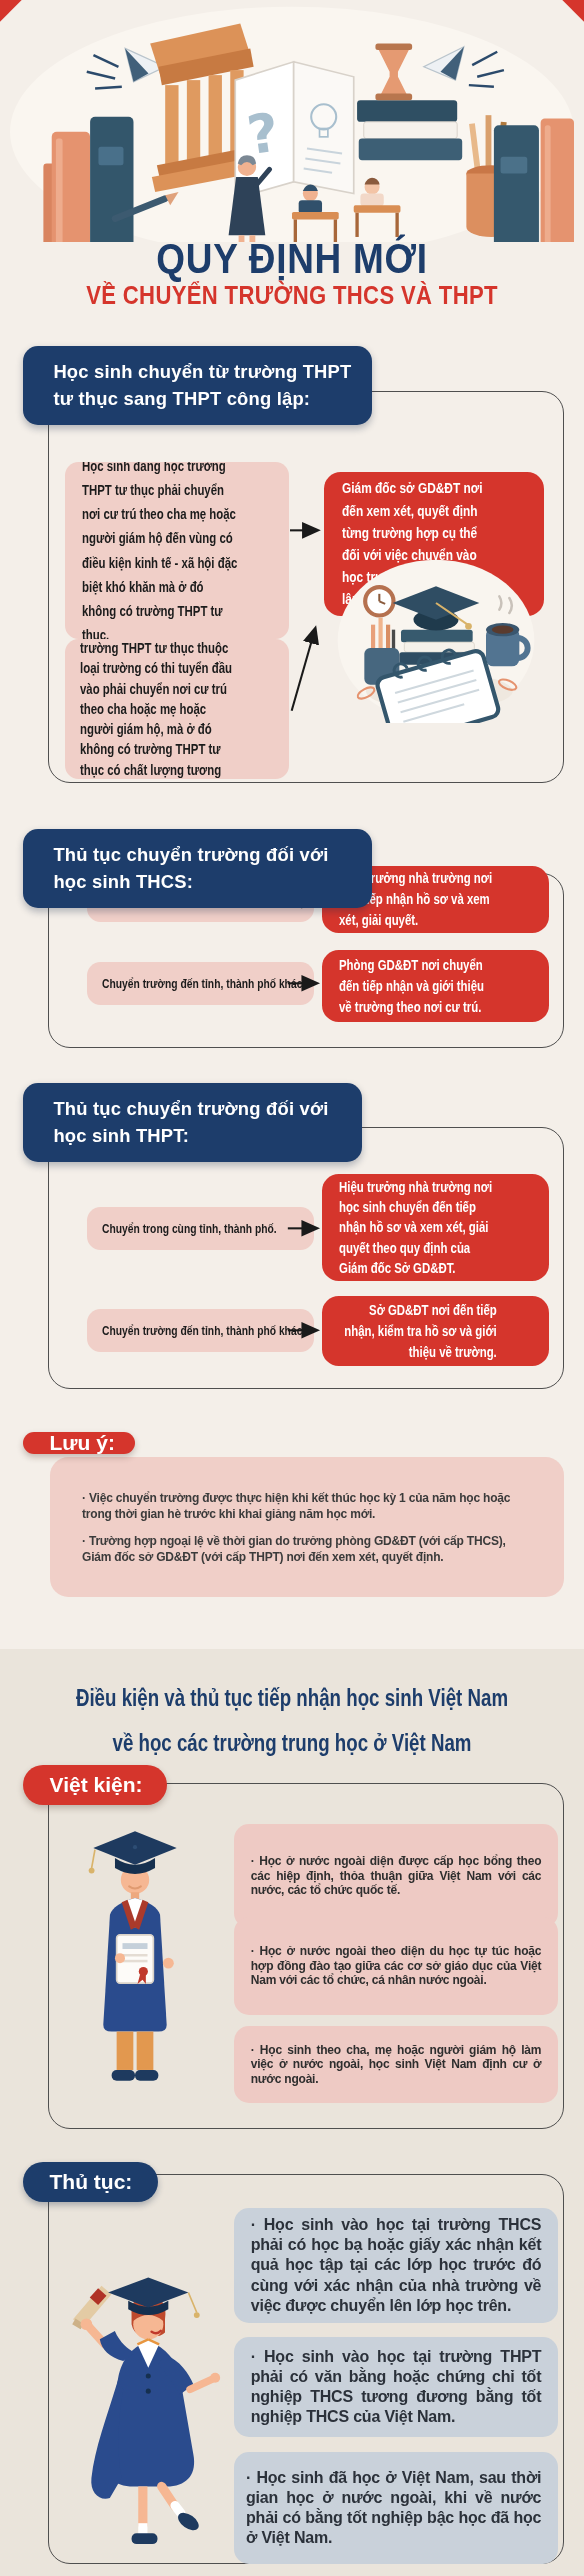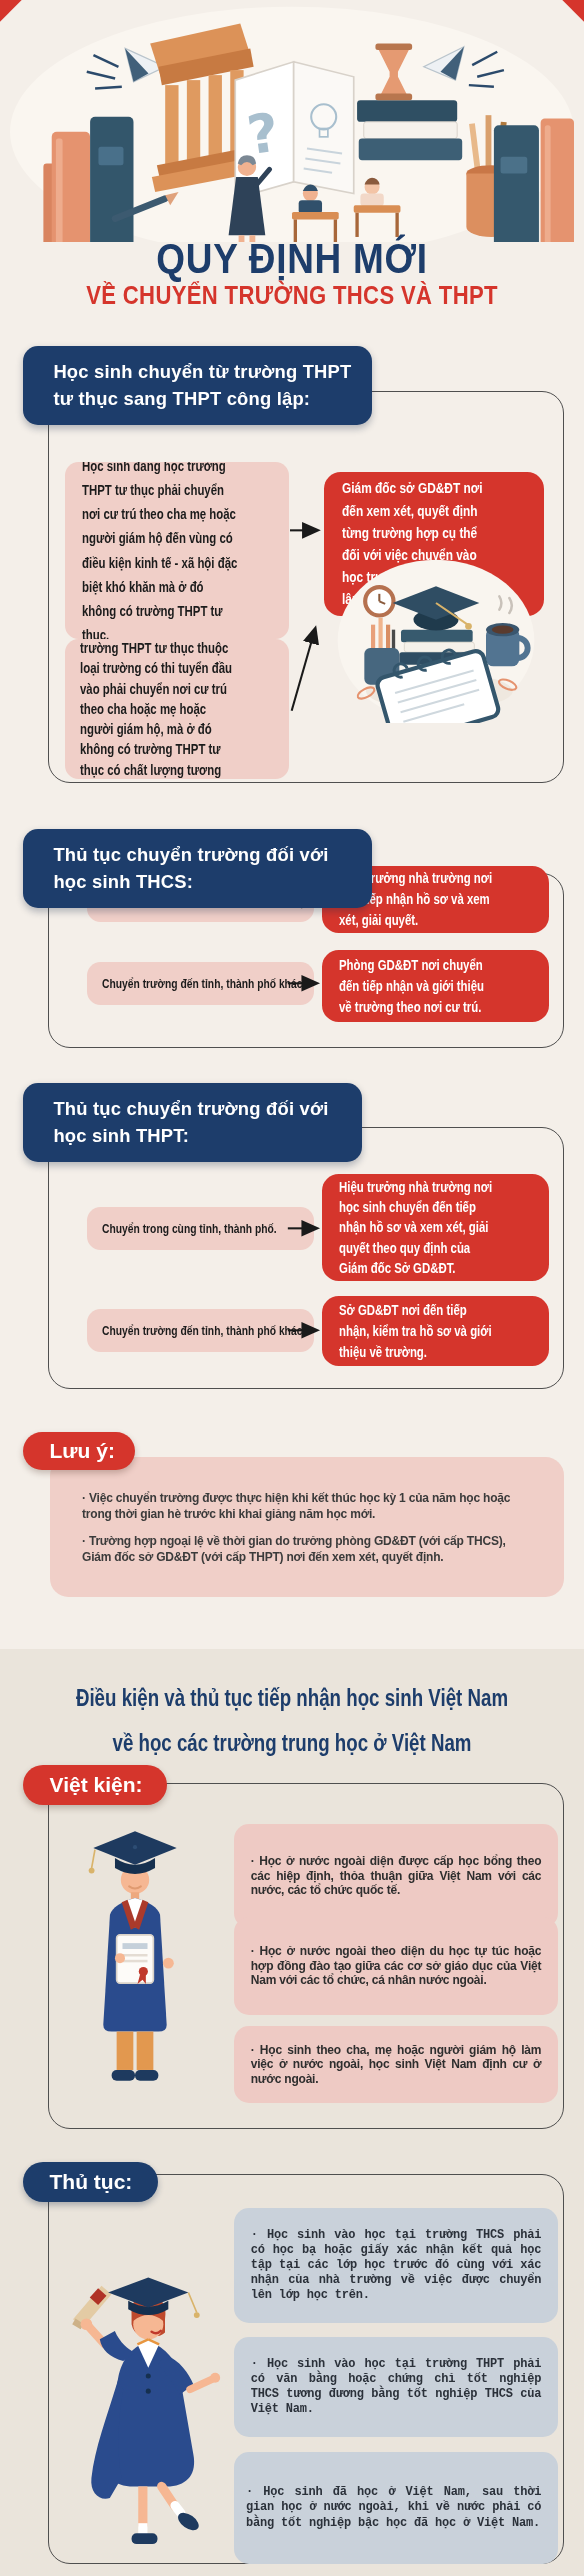--- a/index.html
+++ b/index.html
@@ -40,21 +40,21 @@
   .pB .sq-in { font-size:14px; line-height:1.45; }
 
   .case-lbl { height:43px; left:63px; width:227px; padding:0 0 0 15px;margin-left:24px; }
   .act-box  { left:322px; width:227px; padding:8.3px 16.7px; }
   .act-box .sq-in { font-size:14px; line-height:1.5; }
 
   .p21 { top:879px; } .r21 { top:866px; height:67px; }
   .p22 { top:962px; } .r22 { top:950px; height:72px; }
   .p31 { top:1207px; } .r31 { top:1174px; height:107px; }
   .r31 .sq-in { line-height:1.45; }
-  .p32 { top:1309px; } .r32 { top:1296px; height:70px; }
+  .p32 { top:1309px; } .r32 { top:1296px; height:70px;text-align:right; }
 
   
   .main-title { position:absolute; left:0; top:235px; width:584px; text-align:center; z-index:2;
                 color:#1d3d6b; font-size:42px; font-weight:800; white-space:nowrap;
                 transform:scaleX(.88); letter-spacing:0.8px; }
   .main-subtitle { position:absolute; left:0; top:280px; width:584px; text-align:center; z-index:2;
                    color:#d5352c; font-size:26px; font-weight:800; white-space:nowrap;
                    transform:scaleX(.85); letter-spacing:0.4px; }
   .p2-title { position:absolute; width:584px; text-align:center; color:#1d3d6b; z-index:2;
               font-size:23.4px; font-weight:800; white-space:nowrap; transform:scaleX(.8); }
@@ -66,21 +66,21 @@
                  letter-spacing:-0.2px; margin-bottom:11px; }
   .notes-box p:last-child { margin-bottom:12px; }
 
   
   .itembox { position:absolute; left:234px; width:324px; border-radius:15px; z-index:2;
              display:flex; align-items:center; padding:8.3px 16.7px; }
   .itembox.pink  { background:#eecac4; }
   .itembox.slate { background:#c9d1da; }
   .itembox .it-in { font-weight:600; color:#2e2e2e; text-align:justify; letter-spacing:-0.2px; }
   .itembox.pink  .it-in { font-size:12px; line-height:1.2; }
-  .itembox.slate .it-in { font-size:12px; line-height:1.26; color:#2b313a;font-family:Liberation Mono, monospace; }
+  .itembox.slate .it-in { font-size:16px; line-height:1.26; color:#2b313a; }
 
   .e1 { top:1824px; height:104px; }
   .e2 { top:1917px; height:98px; }
   .e3 { top:2026px; height:77px;  }
   .t1 { top:2208px; height:115px; }
   .t2 { top:2337px; height:100px; }
   .t3 { top:2452px; height:112px;padding-left:12px; }
 
   svg { display:block; }
   .arrow-svg { position:absolute; z-index:2; }
@@ -337,21 +337,21 @@
   </div>
   <svg class="arrow-svg" style="left:287px;top:1322px" width="38" height="16.7" viewBox="0 0 46 20">
     <defs>
         <marker id="ah6" orient="auto" markerWidth="10" markerHeight="10" refX="7" refY="4">
       <polygon points="0,0 9,4 0,8" fill="#1a1a1a"></polygon>
         </marker>
       </defs>
     <line x1="1" y1="10" x2="35" y2="10" stroke="#1a1a1a" stroke-width="2.5" marker-end="url(#ah6)"></line>
   </svg>
 
-  <div class="badge red" style="left:22.5px;top:1432px;width:112px;height:38px">
+  <div class="badge red" style="left:22.5px;top:1432px;width:112px;height:22px">
     <span>Lưu ý:</span>
   </div>
   <div class="notes-box">
     <p>· Việc chuyển trường được thực hiện khi kết thúc học kỳ 1 của năm học hoặc trong thời gian hè trước khi khai giảng năm học mới.</p>
     <p>· Trường hợp ngoại lệ về thời gian do trưởng phòng GD&amp;ĐT (với cấp THCS), Giám đốc sở GD&amp;ĐT (với cấp THPT) nơi đến xem xét, quyết định.</p>
   </div>
 
   <div class="p2-title" style="top:1685px">Điều kiện và thủ tục tiếp nhận học sinh Việt Nam</div>
   <div class="p2-title" style="top:1730px">về học các trường trung học ở Việt Nam</div>
 

